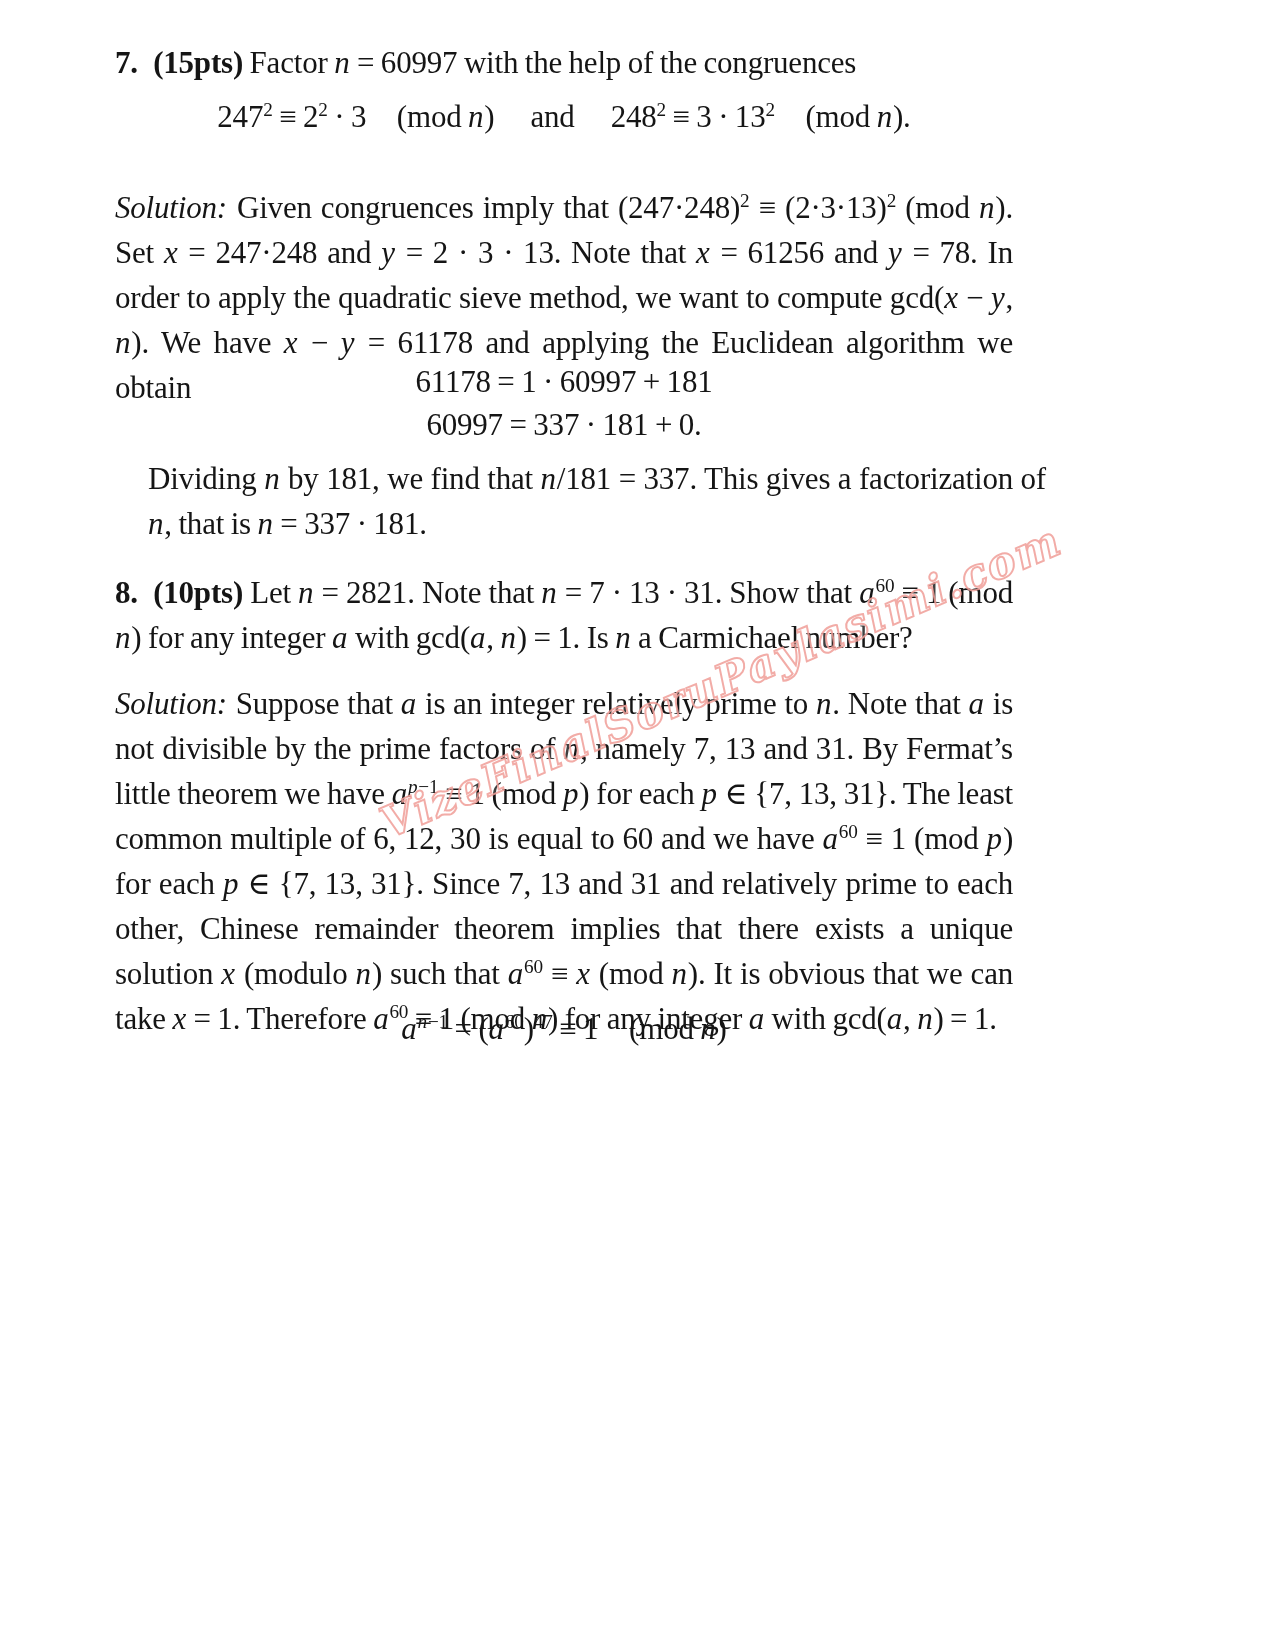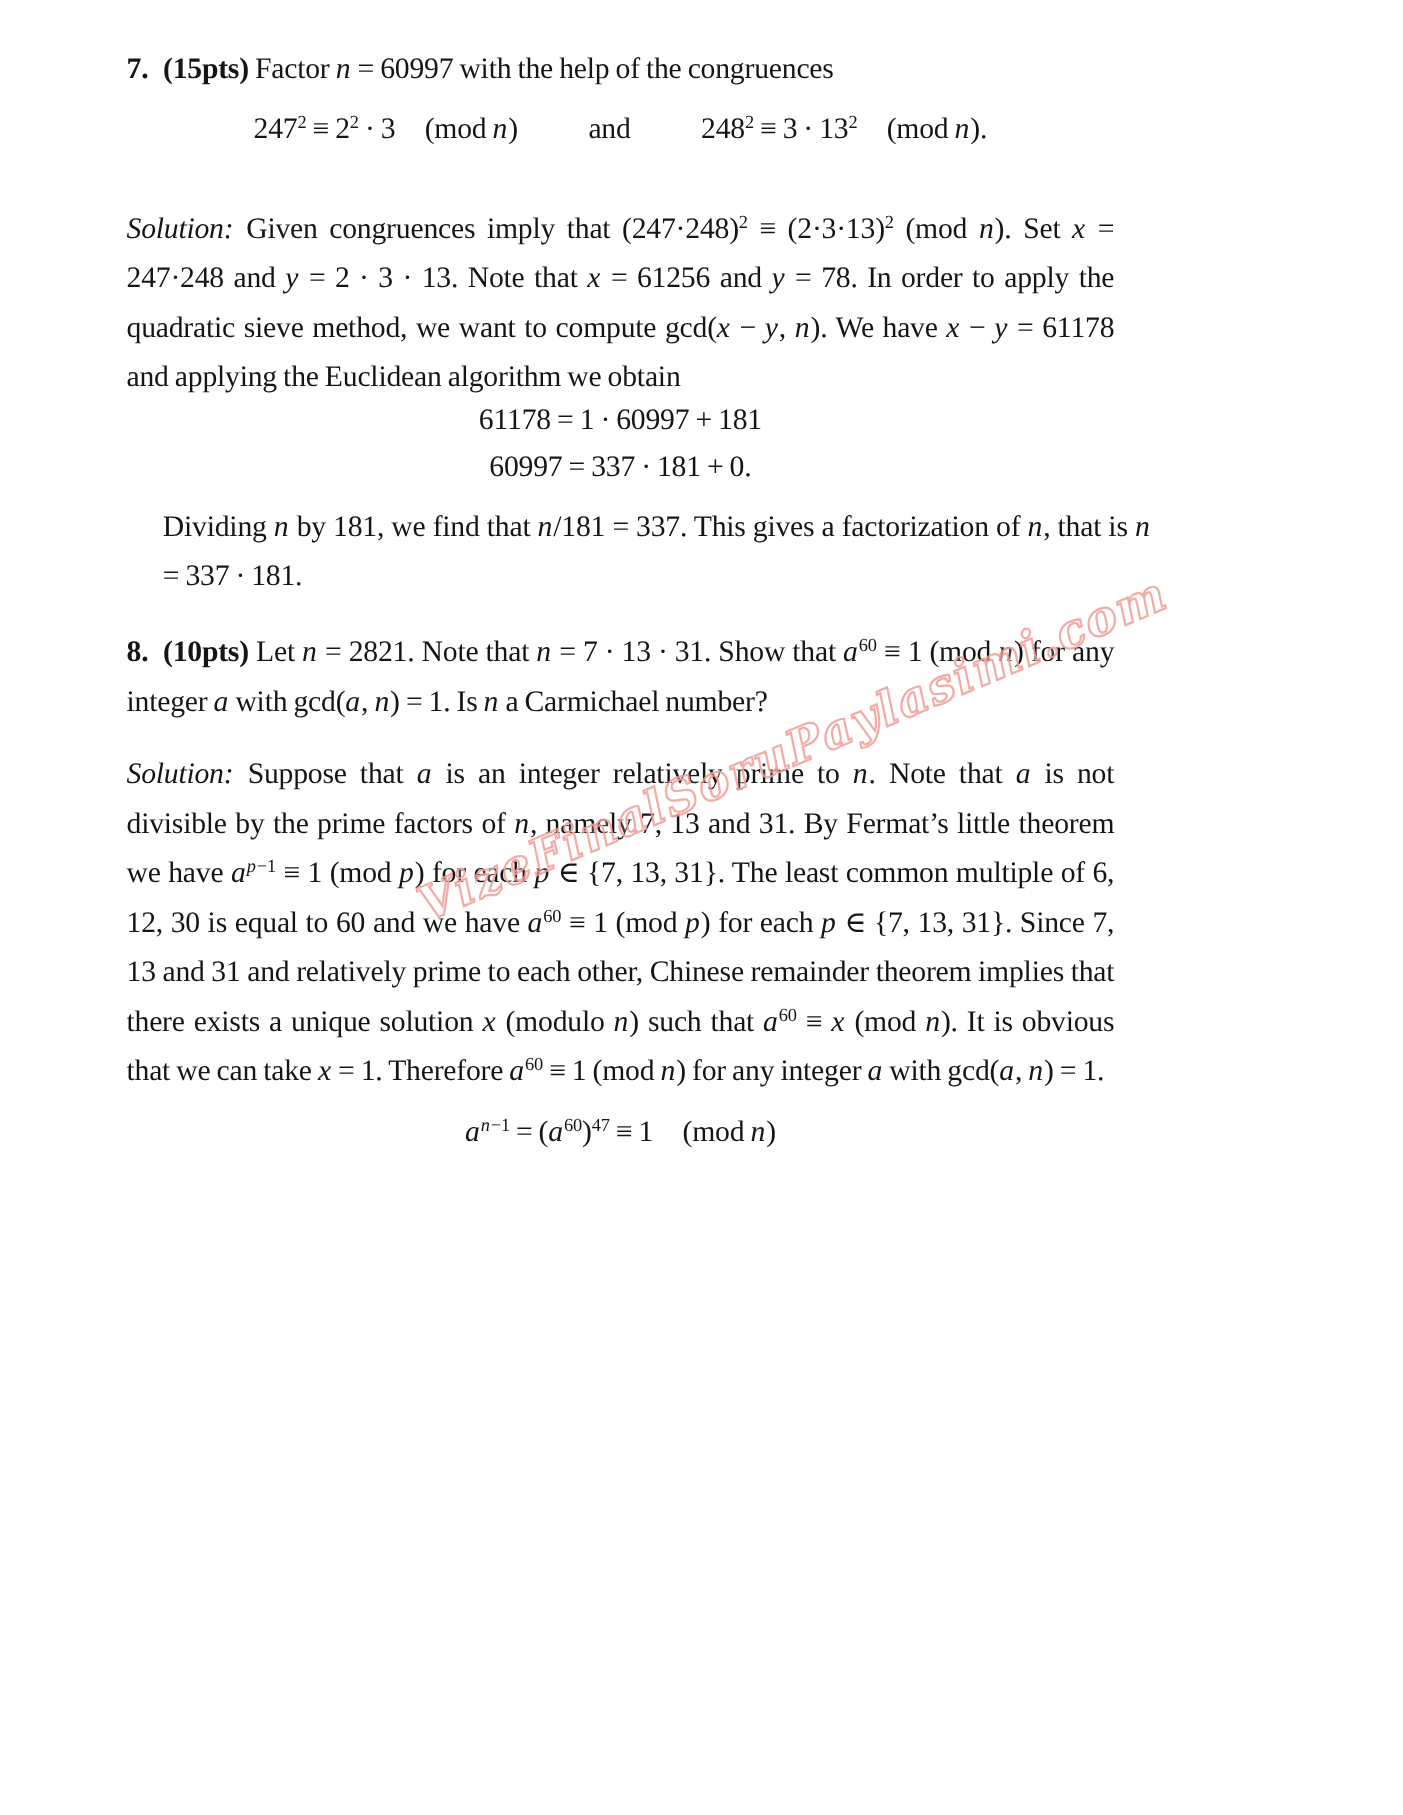--- a/index.html
+++ b/index.html
@@ -17,41 +17,41 @@
   }
   .page {
     position: absolute;
     inset: 0;
     background: #ffffff;
   }
   .block {
     position: absolute;
     left: 115px;
     width: 898px;
-    font-size: 27px;
+    font-size: 31px;
     line-height: 45px;
     letter-spacing: -0.2px;
     word-spacing: -1px;
   }
   .justified { text-align: justify; }
   .centered  { text-align: center; }
   b { font-weight: bold; }
   i { font-style: italic; padding-right: 1px; }
   sup {
     font-size: 0.62em;
     line-height: 0;
     vertical-align: baseline;
     position: relative;
     top: -0.55em;
   }
   .display-row {
     display: flex;
     justify-content: center;
     align-items: baseline;
-    gap: 64px;
+    gap: 36px;
   }
   .eqs { line-height: 43px; }
   .watermark {
     position: absolute;
     left: 383px;
     top: 800px;
     width: 560px;
     transform: rotate(-23deg);
     transform-origin: left center;
     font-family: "DejaVu Serif", serif;

